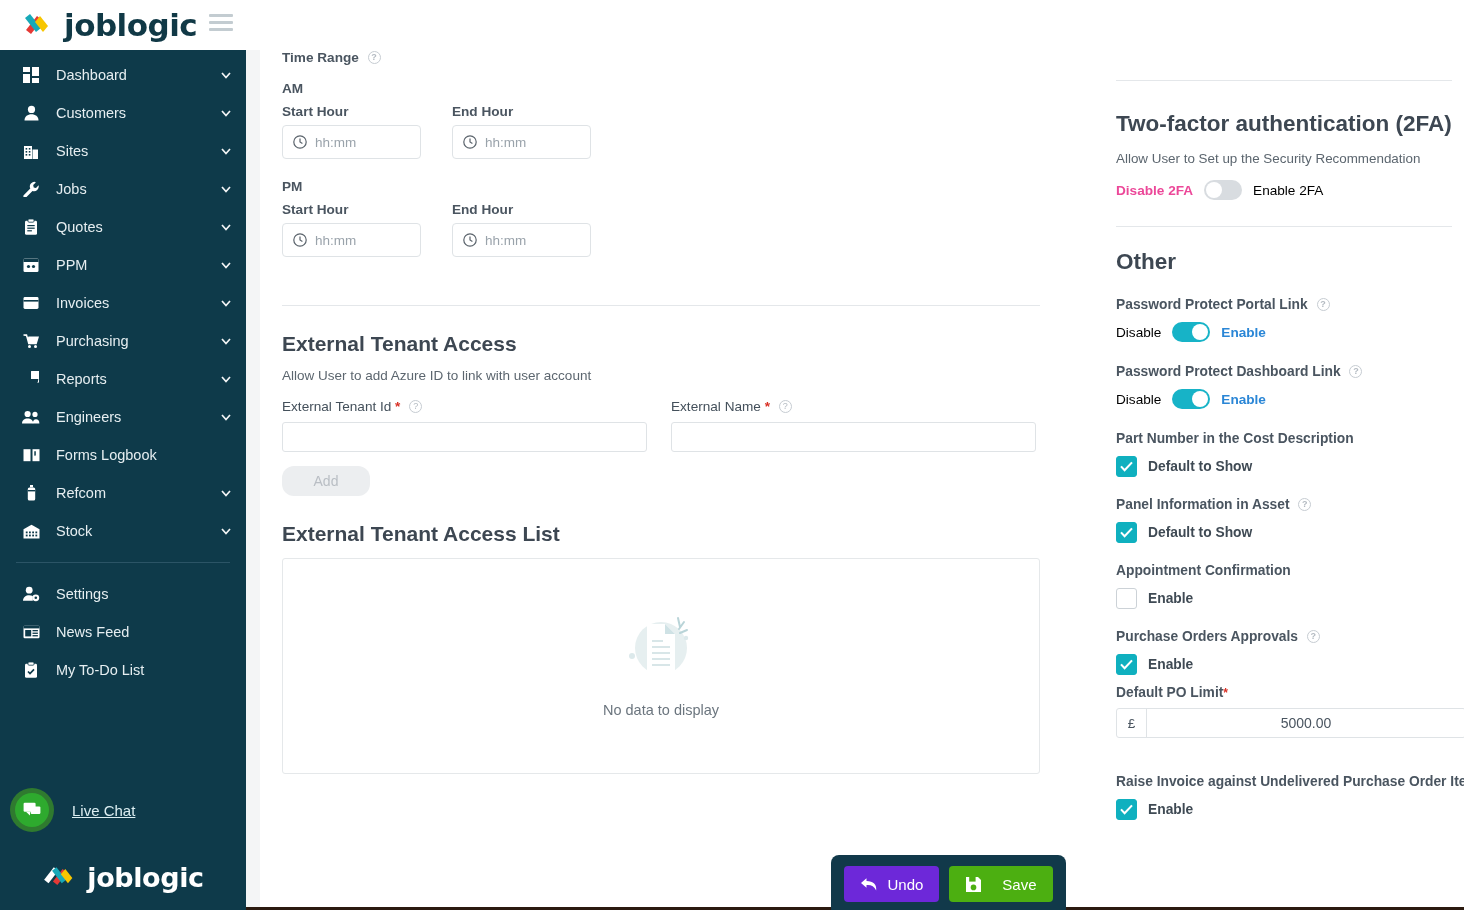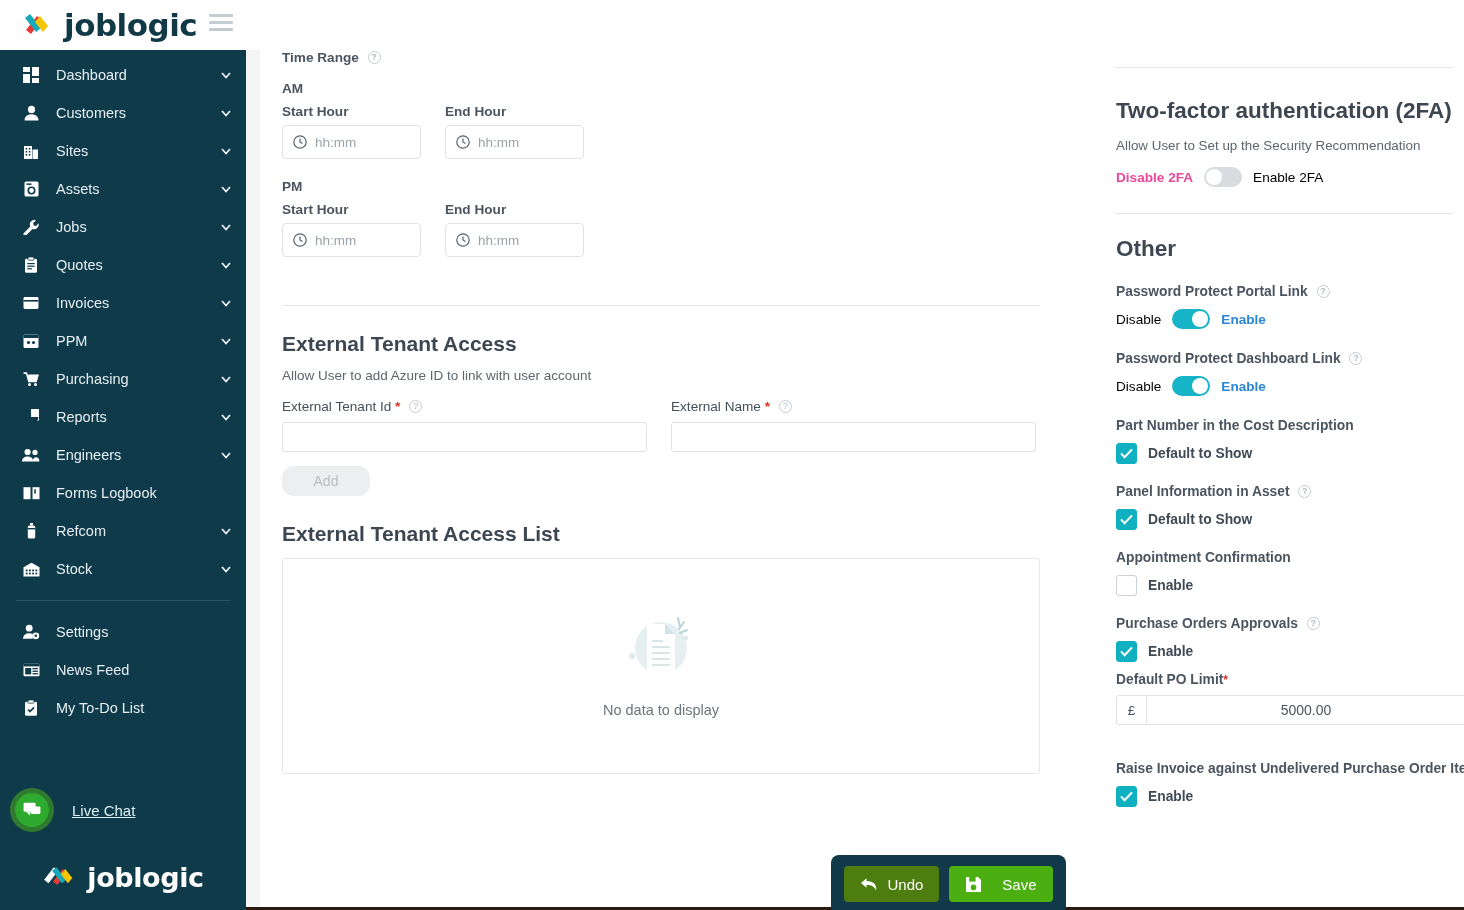--- a/index.html
+++ b/index.html
@@ -56,21 +56,21 @@
     background: #ffffff; overflow: hidden; padding: 0 20px 0 22px;
   }
   .lbl { font-size: 13.6px; color: #4a5560; font-weight: 600; }
   .lbl-sm { font-size: 13.6px; color: #44505b; }
   .sec-head { font-size: 21px; font-weight: 700; color: #3d4752; }
   .sec-sub { font-size: 13.5px; color: #5c666f; }
   .hint { display:inline-flex; width:13px; height:13px; border-radius:50%; border:1px solid #c6ccd2;
           color:#b3bac1; font-size:9px; align-items:center; justify-content:center; vertical-align:2px; margin-left:5px; }
   .req { color: #d93025; font-weight: 700; }
 
-  .time-row { display: flex; gap: 24px; }
+  .time-row { display: flex; gap: 31px; }
   .fld { width: 139px; }
   .inp {
     height: 34px; border: 1px solid #dfe3e6; border-radius: 4px; background: #fff;
     display: flex; align-items: center; padding: 0 10px; gap: 8px;
   }
   .inp .ph { color: #9aa3ab; font-size: 13.5px; }
   .hr { height: 1px; background: #e4e7ea; margin: 22px 0 0 0; }
 
   .ta-row { display: flex; gap: 24px; margin-top: 10px; }
   .ta-fld { }
@@ -80,21 +80,21 @@
     border: none; border-radius: 12px; font-size: 14px; font-family: "Liberation Sans", sans-serif; cursor: pointer; text-align: center;
   }
   .empty-box {
     margin-top: 12px; height: 216px; border: 1px solid #e5e8ea; border-radius: 3px;
     display: flex; flex-direction: column; align-items: center; justify-content: center; gap: 16px;
   }
   .empty-txt { font-size: 14.5px; color: #6b757e; }
 
   
   .rpane {
-    position: absolute; left: 1104px; top: 29px; width: 360px; height: 868px;
+    position: absolute; left: 1104px; top: 42px; width: 360px; height: 868px;
     background: #ffffff; overflow: hidden; padding: 0 12px 0 12px;
   }
   .rpane .rule { height: 1px; background: #e4e7ea; margin: 0; }
   .r-h1 { font-size: 22.5px; font-weight: 700; color: #3d4752; }
   .r-sub { font-size: 13.4px; color: #5c666f; }
   .r-lbl { font-size: 13.8px; color: #4a5560; font-weight: 600; }
   .tog-row { display: flex; align-items: center; gap: 11px; }
   .tog-off-lbl { font-size: 13.6px; color: #000000; }
   .tog-on-lbl { font-size: 13.6px; color: #2a86d6; font-weight: 700; }
   .tog-off-lbl.active { color: #ec4899; font-weight: 700; }
@@ -115,21 +115,21 @@
   .money .val { flex: 1; display:flex; align-items:center; justify-content:center; font-size: 14px; color: #4a5560; }
 
   
   .savebar {
     position: absolute; left: 831px; top: 855px; width: 235px; height: 58px;
     background: #11394a; border-radius: 8px 8px 0 0;
     display: flex; align-items: center; justify-content: center; gap: 10px; z-index: 30;
   }
   .btn { height: 36px; border: none; border-radius: 4px; color: #fff; font-size: 15px; display: flex;
          align-items: center; gap: 9px; padding: 0 16px; cursor: pointer; font-family: "Liberation Sans", sans-serif; }
-  .btn-undo { background: #4d7c0f; }
+  .btn-undo { background: #6d28d9; }
   .btn-save { background: #4caf11; gap: 20px; }
 
   .bottom-strip { position: absolute; left: 246px; bottom: 0; width: 1218px; height: 3px; background: #2b1a10; z-index: 25; }
   .mt6{margin-top:6px}.mt8{margin-top:8px}.mt10{margin-top:10px}.mt12{margin-top:12px}
   .mt14{margin-top:14px}.mt16{margin-top:16px}.mt20{margin-top:20px}
   .mt22{margin-top:22px}.mt26{margin-top:26px}
 </style>
 </head>
 <body>
 
@@ -195,34 +195,20 @@
               <rect x="2.6" y="11" width="1.6" height="1.6" fill="#0e3a4a"></rect>
               <rect x="5.8" y="11" width="1.6" height="1.6" fill="#0e3a4a"></rect>
             </svg>
           </span>
         <span class="nav-label">Sites</span>
         <svg class="chev" viewBox="0 0 12 12">
             <path d="M2 4 L6 8.5 L10 4" stroke="#fff" stroke-width="1.7" fill="none"></path>
           </svg>
       </div>
 
-      <div class="nav-item">
-        <span class="nav-ico">
-            <svg width="15" height="16" viewBox="0 0 15 16" fill="#fff">
-              <rect x="0.5" y="0.5" width="14" height="15" rx="1.5"></rect>
-              <circle cx="7.5" cy="9.5" r="4" fill="#0e3a4a"></circle>
-              <circle cx="7.5" cy="9.5" r="2.4" fill="#fff"></circle>
-              <rect x="2.5" y="2.4" width="5" height="1.5" fill="#0e3a4a"></rect>
-            </svg>
-          </span>
-        <span class="nav-label">Assets</span>
-        <svg class="chev" viewBox="0 0 12 12">
-            <path d="M2 4 L6 8.5 L10 4" stroke="#fff" stroke-width="1.7" fill="none"></path>
-          </svg>
-      </div>
 
       <div class="nav-item">
         <span class="nav-ico">
             <svg width="16" height="16" viewBox="0 0 16 16" fill="#fff">
               <path d="M11.5 0.8a4.7 4.7 0 00-4.2 6.8L0.9 14a1.6 1.6 0 002.3 2.3l6.3-6.4a4.7 4.7 0 006.1-5.6l-2.6 2.6-2.3-.5-.5-2.3 2.6-2.6a4.7 4.7 0 00-1.3-.7z"></path>
             </svg>
           </span>
         <span class="nav-label">Jobs</span>
         <svg class="chev" viewBox="0 0 12 12">
             <path d="M2 4 L6 8.5 L10 4" stroke="#fff" stroke-width="1.7" fill="none"></path>
@@ -240,41 +226,41 @@
             </svg>
           </span>
         <span class="nav-label">Quotes</span>
         <svg class="chev" viewBox="0 0 12 12">
             <path d="M2 4 L6 8.5 L10 4" stroke="#fff" stroke-width="1.7" fill="none"></path>
           </svg>
       </div>
 
       <div class="nav-item">
         <span class="nav-ico">
-            <svg width="16" height="14" viewBox="0 0 16 14" fill="#fff">
-              <rect x="0.5" y="1" width="15" height="12" rx="1.4"></rect>
-              <rect x="0.5" y="4" width="15" height="1.6" fill="#0e3a4a"></rect>
-            </svg>
-          </span>
-        <span class="nav-label">Invoices</span>
-        <svg class="chev" viewBox="0 0 12 12">
-            <path d="M2 4 L6 8.5 L10 4" stroke="#fff" stroke-width="1.7" fill="none"></path>
-          </svg>
-      </div>
-
-      <div class="nav-item">
-        <span class="nav-ico">
             <svg width="16" height="16" viewBox="0 0 16 16" fill="#fff">
               <rect x="0.5" y="1.6" width="15" height="13.5" rx="1.4"></rect>
               <rect x="0.5" y="1.6" width="15" height="3.4" fill="#0e3a4a"></rect>
               <circle cx="5.5" cy="9.5" r="1.6" fill="#0e3a4a"></circle>
               <circle cx="10.5" cy="9.5" r="1.6" fill="#0e3a4a"></circle>
             </svg>
           </span>
         <span class="nav-label">PPM</span>
+        <svg class="chev" viewBox="0 0 12 12">
+            <path d="M2 4 L6 8.5 L10 4" stroke="#fff" stroke-width="1.7" fill="none"></path>
+          </svg>
+      </div>
+
+      <div class="nav-item">
+        <span class="nav-ico">
+            <svg width="16" height="14" viewBox="0 0 16 14" fill="#fff">
+              <rect x="0.5" y="1" width="15" height="12" rx="1.4"></rect>
+              <rect x="0.5" y="4" width="15" height="1.6" fill="#0e3a4a"></rect>
+            </svg>
+          </span>
+        <span class="nav-label">Invoices</span>
         <svg class="chev" viewBox="0 0 12 12">
             <path d="M2 4 L6 8.5 L10 4" stroke="#fff" stroke-width="1.7" fill="none"></path>
           </svg>
       </div>
 
       <div class="nav-item">
         <span class="nav-ico">
             <svg width="16" height="16" viewBox="0 0 16 16" fill="#fff">
               <path d="M0.5 2h3l2.3 8.4h7.3l1.9-6.1H5.3"></path>
               <path d="M0.5 2h3l2.3 8.4h7.3l1.9-6.1H5.3" stroke="#fff" stroke-width="1.5" fill="none"></path>

